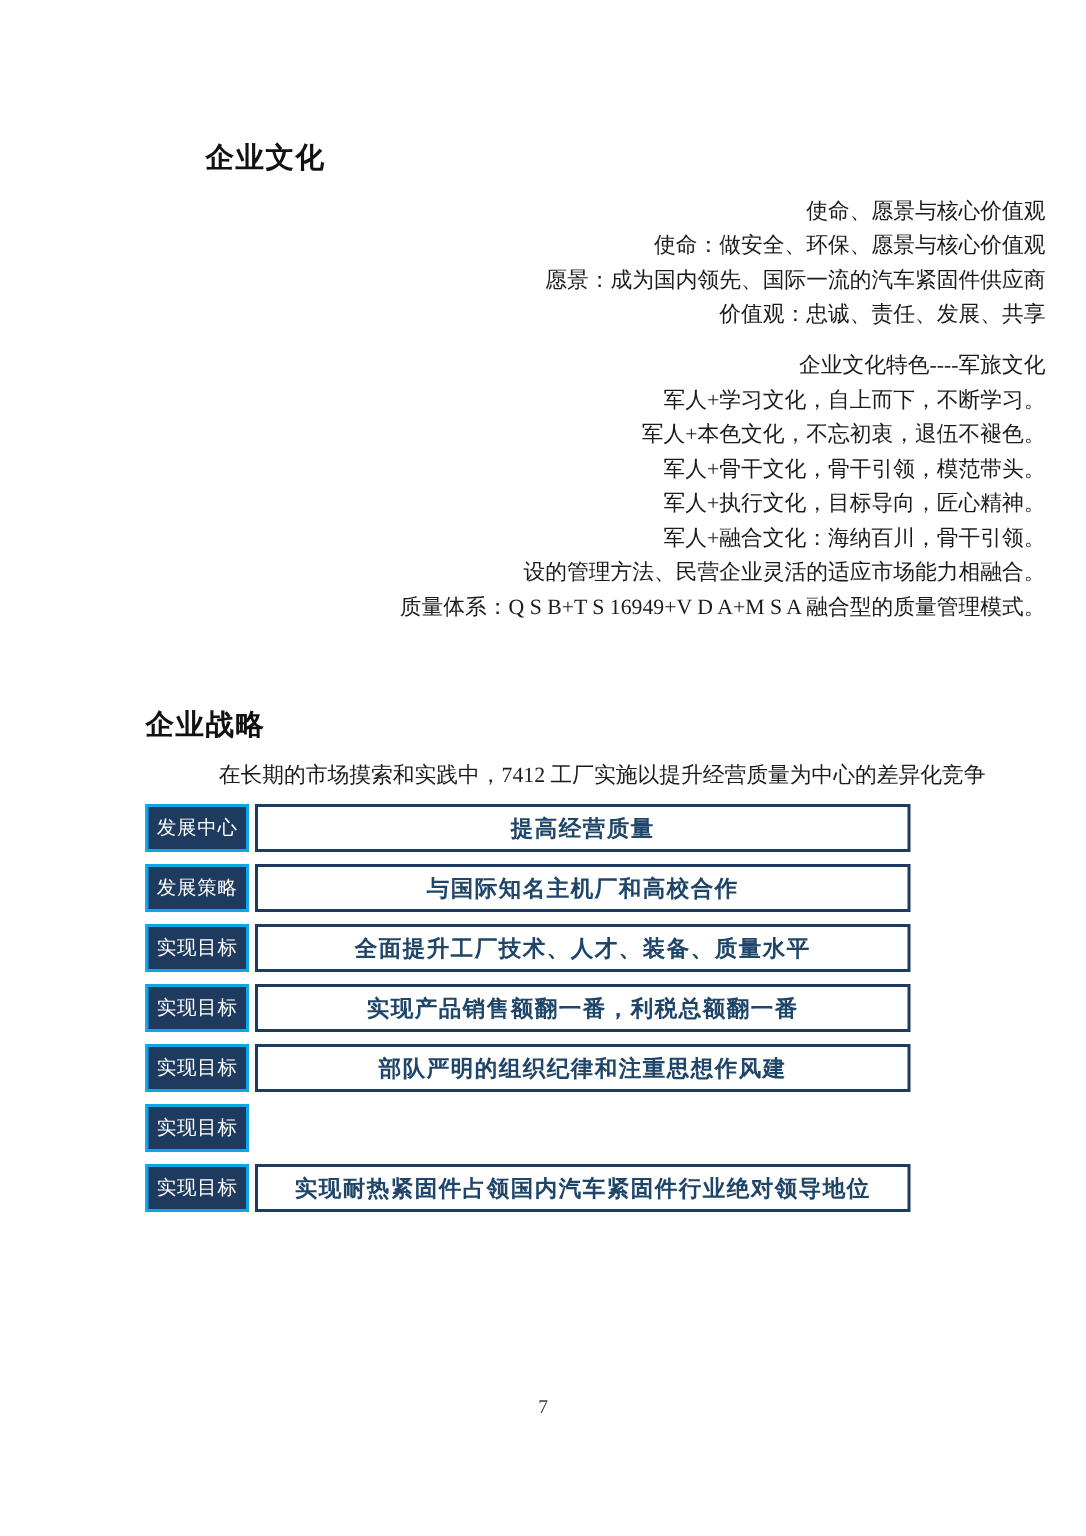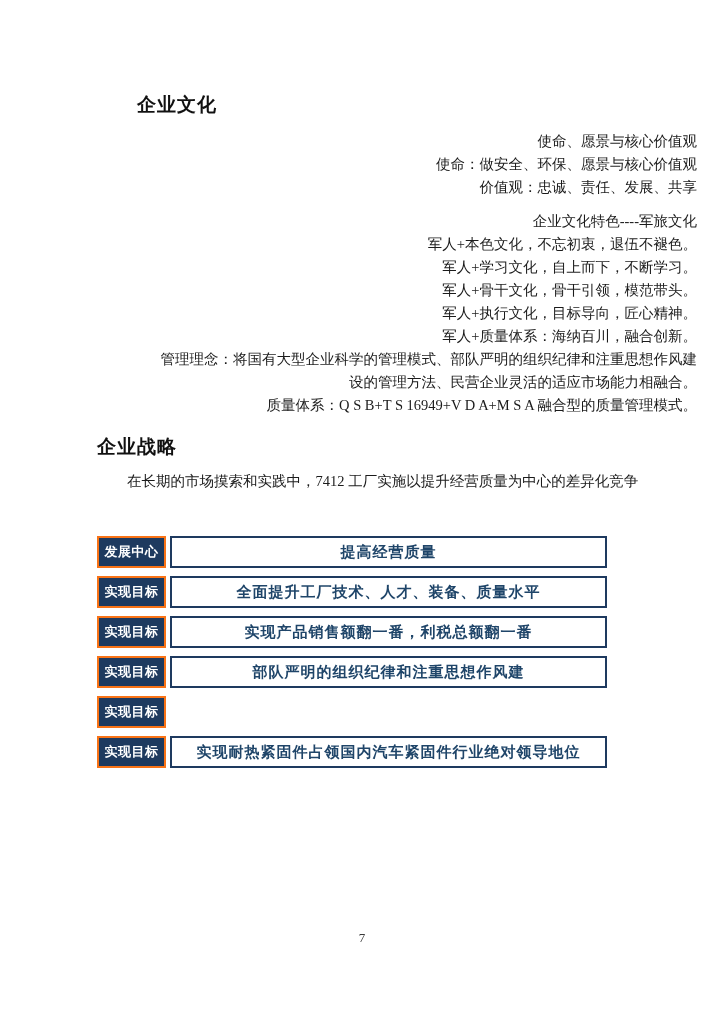--- a/index.html
+++ b/index.html
@@ -20,39 +20,39 @@
   }
   .body-line{
     font-size:14.5px;
     line-height:23px;
     white-space:nowrap;
     text-align:right;
   }
   .sec-culture{position:absolute;left:97px;top:92px;width:560px;margin-left:40px;}
   .culture-lines{margin-top:12px;}
   .feature-lines{margin-top:11px;}
-  .sec-strategy{position:absolute;left:97px;top:434px;width:560px;}
+  .sec-strategy{position:absolute;left:97px;top:470px;width:560px;}
   .intro-line{font-size:14.5px;line-height:27px;white-space:nowrap;}
-  .intro-line.first{margin-top:8px;text-indent:30px;}
+  .intro-line.first{margin-top:8px;text-indent:30px;text-align:right;}
   .strategy-table{
     position:absolute;left:97px;top:536px;width:510px;
     font-family:"Liberation Sans","DejaVu Sans",sans-serif;
   }
   .s-row{
     display:flex;
     height:32px;
     margin-bottom:8px;
   }
   .s-label{
     width:65px;
     background:#1e3a5f;
-    border:2px solid #f97316;
+    border:2px solid #0ea5e9;
     color:#ffffff;
     font-size:13px;
-    font-weight:bold;
+    font-weight:normal;
     display:flex;align-items:center;justify-content:center;
     letter-spacing:0.5px;
     flex:0 0 auto;
     margin-right:4px;
   }
   .s-value{
     flex:1;
     background:#ffffff;
     border:2px solid #1e3a5f;
     color:#1f4569;
@@ -72,44 +72,48 @@
 </head>
 <body>
 
 <div class="page">
 
   <section class="sec-culture">
     <div class="doc-heading">企业文化</div>
     <div class="culture-lines">
       <div class="body-line">使命、愿景与核心价值观</div>
       <div class="body-line">使命：做安全、环保、愿景与核心价值观</div>
+      <div class="body-line">愿景：成为国内领先、国际一流的汽车紧固件供应商</div>
       <div class="body-line">价值观：忠诚、责任、发展、共享</div>
     </div>
     <div class="feature-lines">
       <div class="body-line">企业文化特色----军旅文化</div>
+      <div class="body-line">军人+学习文化，自上而下，不断学习。</div>
       <div class="body-line">军人+本色文化，不忘初衷，退伍不褪色。</div>
-      <div class="body-line">军人+学习文化，自上而下，不断学习。</div>
       <div class="body-line">军人+骨干文化，骨干引领，模范带头。</div>
       <div class="body-line">军人+执行文化，目标导向，匠心精神。</div>
-      <div class="body-line">军人+质量体系：海纳百川，融合创新。</div>
-      <div class="body-line">管理理念：将国有大型企业科学的管理模式、部队严明的组织纪律和注重思想作风建</div>
+      <div class="body-line">军人+融合文化：海纳百川，骨干引领。</div>
       <div class="body-line">设的管理方法、民营企业灵活的适应市场能力相融合。</div>
       <div class="body-line">质量体系：Q S B+T S 16949+V D A+M S A 融合型的质量管理模式。</div>
     </div>
   </section>
 
   <section class="sec-strategy">
     <div class="doc-heading">企业战略</div>
     <div class="intro-line first">在长期的市场摸索和实践中，7412 工厂实施以提升经营质量为中心的差异化竞争</div>
   </section>
 
   <div class="strategy-table">
     <div class="s-row">
       <div class="s-label">发展中心</div>
       <div class="s-value">提高经营质量</div>
+    </div>
+    <div class="s-row">
+      <div class="s-label">发展策略</div>
+      <div class="s-value">与国际知名主机厂和高校合作</div>
     </div>
     <div class="s-row">
       <div class="s-label">实现目标</div>
       <div class="s-value">全面提升工厂技术、人才、装备、质量水平</div>
     </div>
     <div class="s-row">
       <div class="s-label">实现目标</div>
       <div class="s-value">实现产品销售额翻一番，利税总额翻一番</div>
     </div>
     <div class="s-row">

